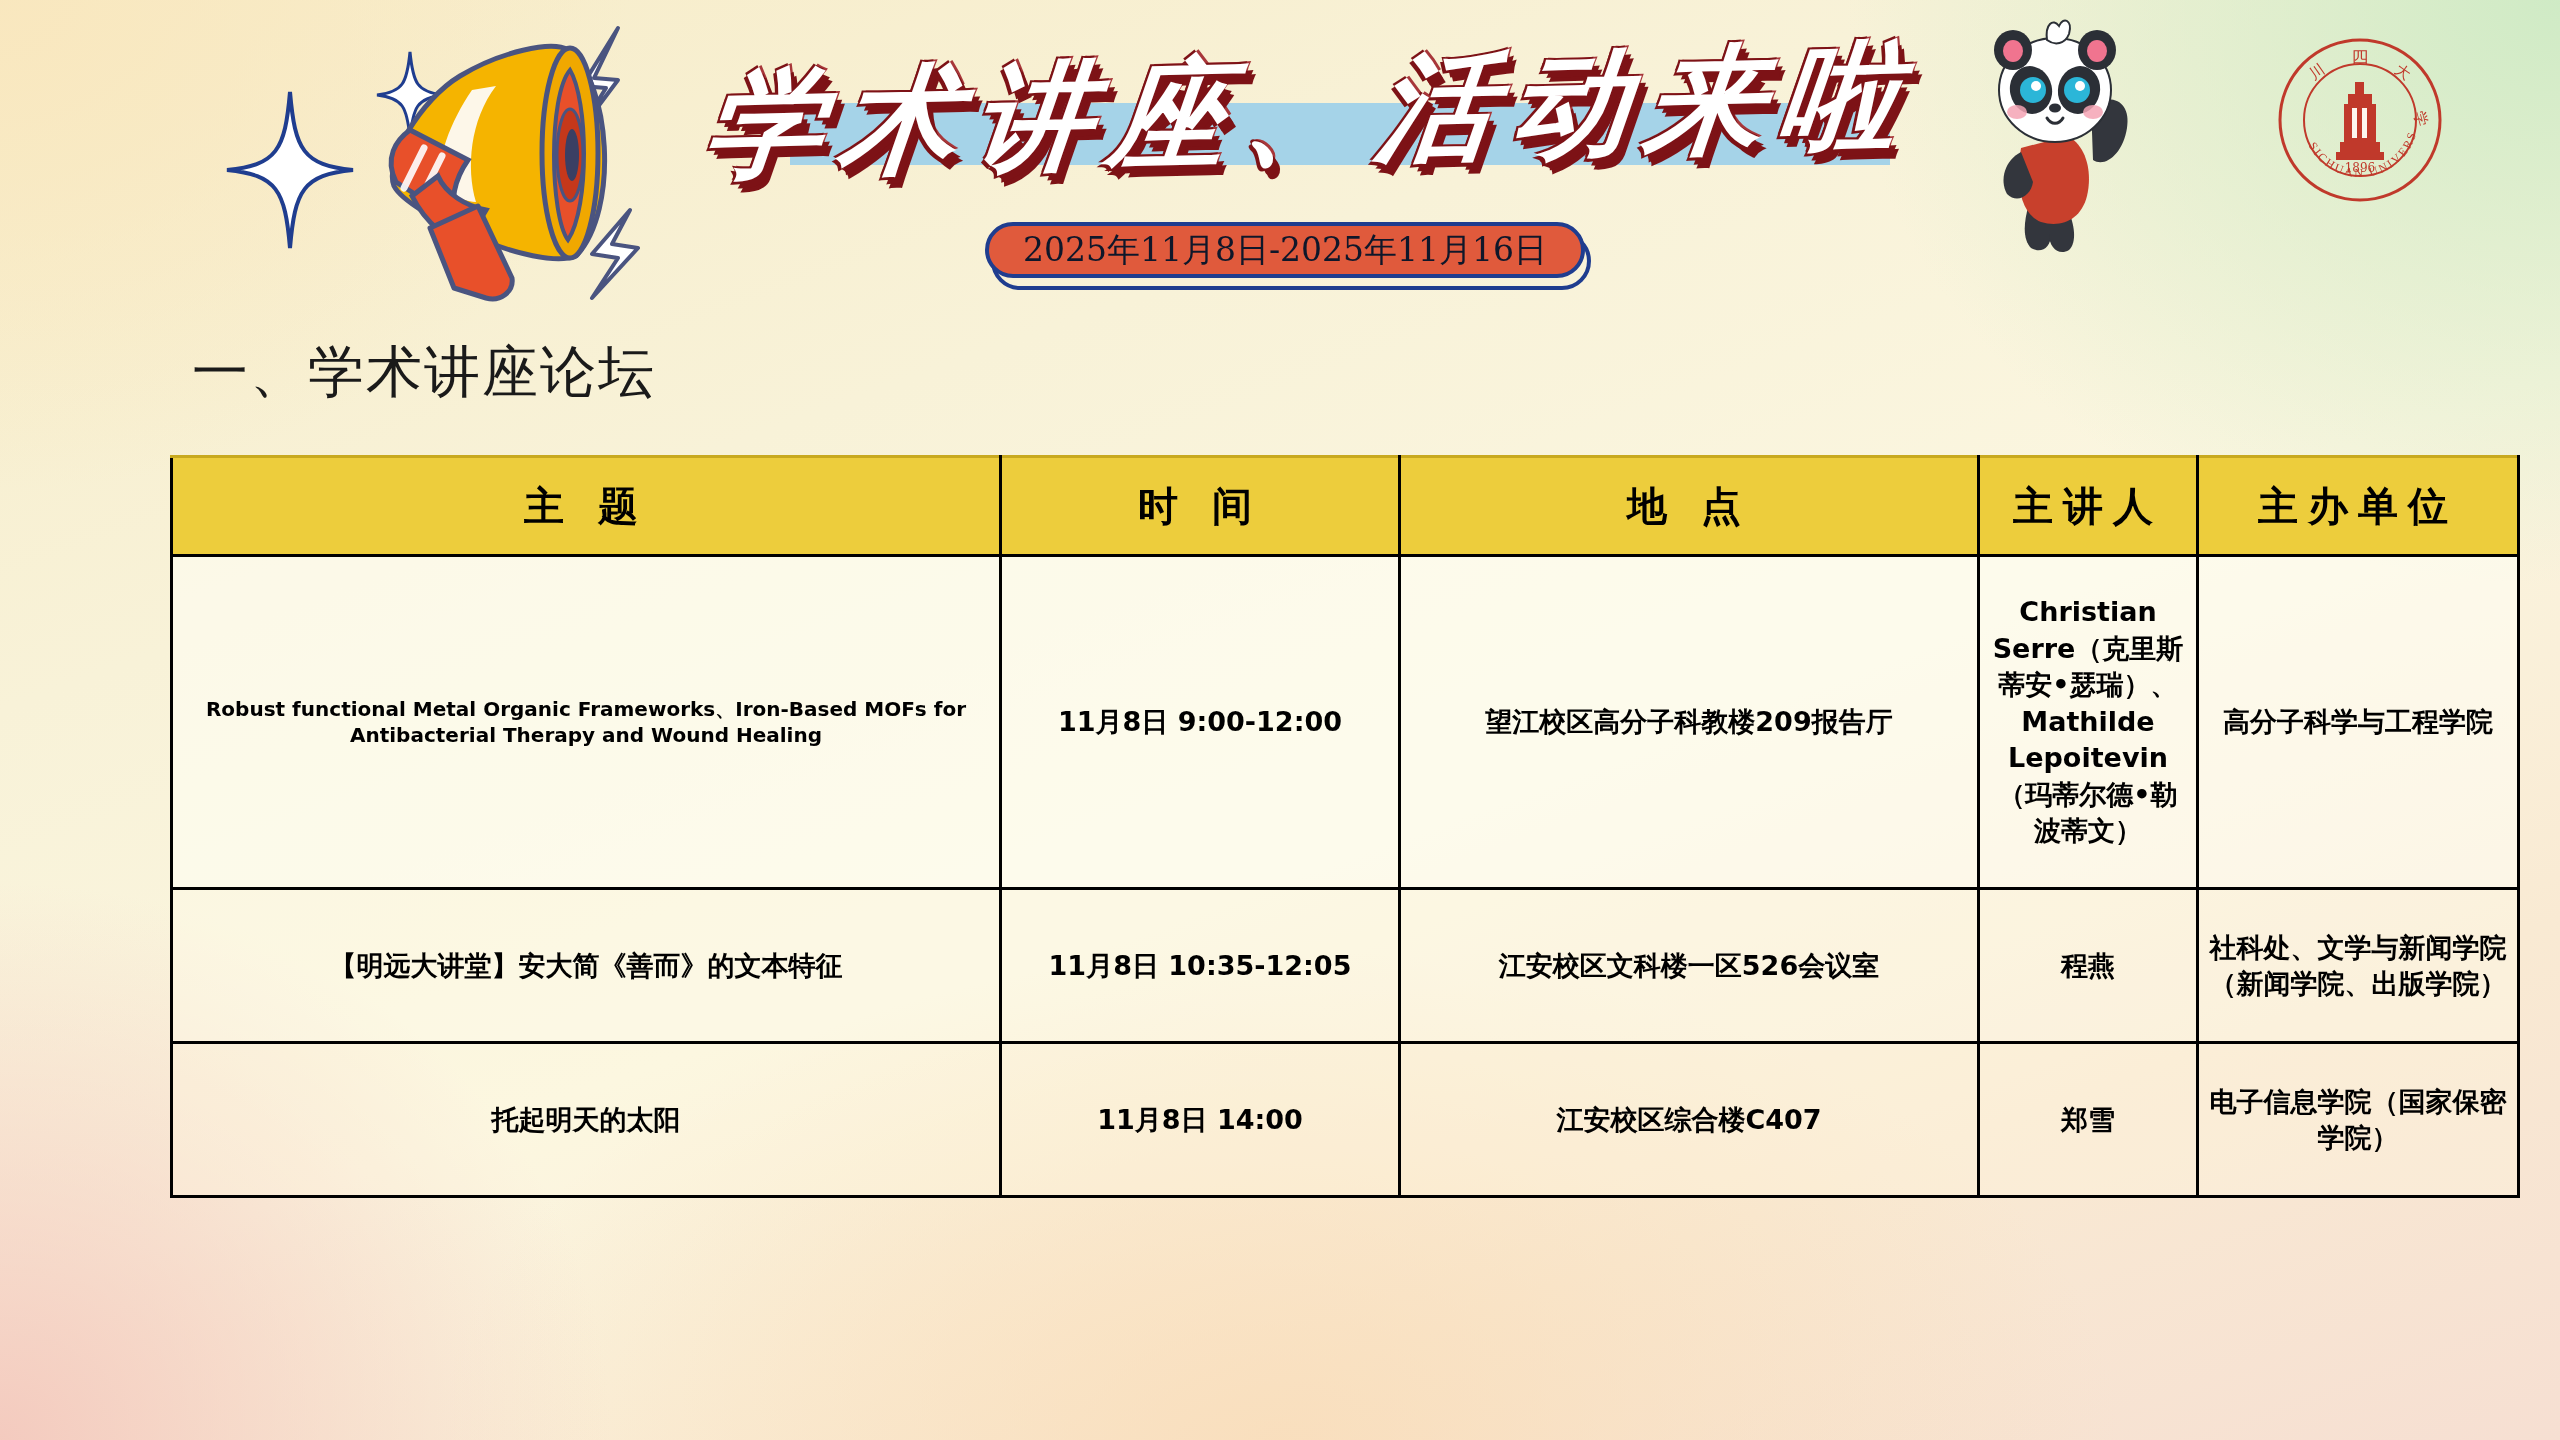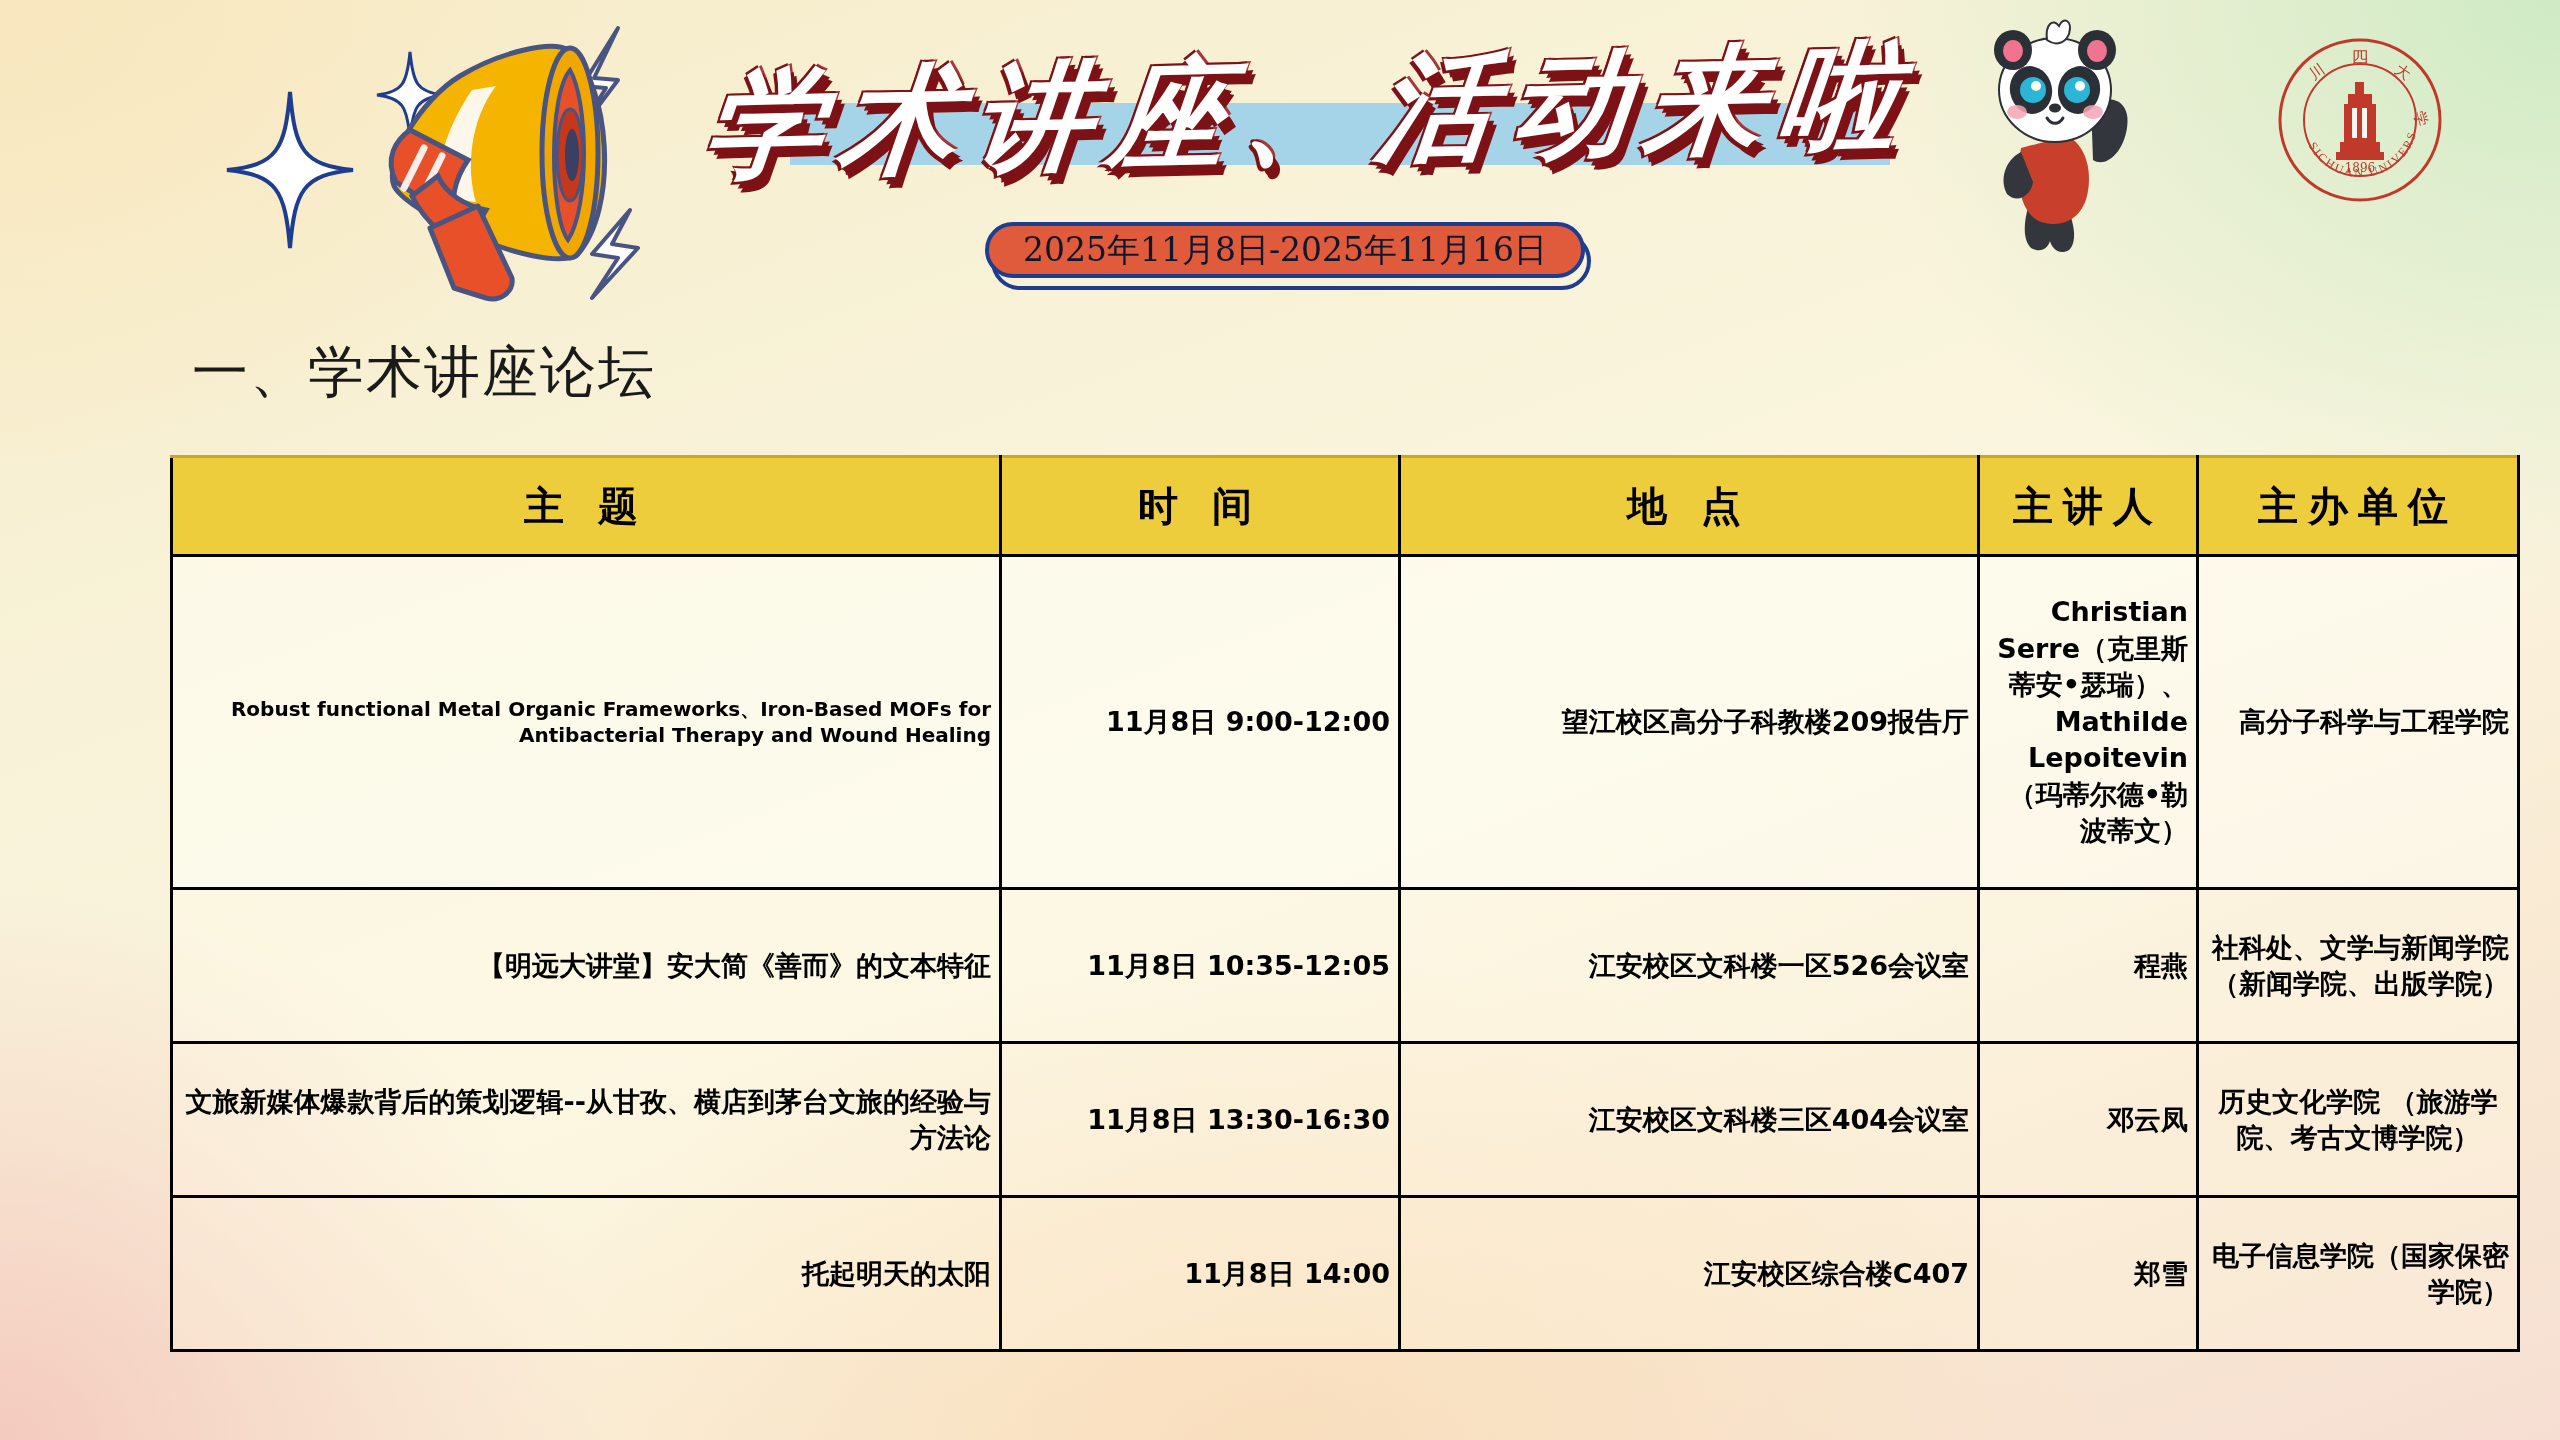--- a/index.html
+++ b/index.html
@@ -92,21 +92,21 @@
     font-family:"DejaVu Sans","Liberation Sans",sans-serif;
     font-weight:700;
     padding:6px 8px;
     line-height:1.32;
   }
   table.sched thead th{
     background:#edcd3c;border-color:#000;
     font-size:40px;letter-spacing:10px;height:84px;
     border-top:3px solid #c8a91f;
   }
-  table.sched td{font-size:27px;text-align:right;}
+  table.sched td{font-size:27px;}
   .c-topic{width:810px;}
   .c-time{width:380px;}
   .c-place{width:560px;}
   .c-speaker{width:200px;font-size:25px;}
   .c-org{width:302px;text-align:left;}
   td.org{text-align:left;}
   .r1 td{height:318px;}
   .r1 .c-topic{font-size:20px;}
   .r1 .c-speaker{font-size:27px;line-height:1.35;}
   .r2 td,.r3 td,.r4 td,.r5 td{height:139px;}
@@ -257,27 +257,20 @@
           <td class="c-speaker">Christian Serre（克里斯蒂安•瑟瑞）、Mathilde Lepoitevin（玛蒂尔德•勒波蒂文）</td>
           <td class="c-org org">高分子科学与工程学院</td>
         </tr>
         <tr class="r3">
           <td class="c-topic">【明远大讲堂】安大简《善而》的文本特征</td>
           <td class="c-time">11月8日 10:35-12:05</td>
           <td class="c-place">江安校区文科楼一区526会议室</td>
           <td class="c-speaker">程燕</td>
           <td class="c-org org">社科处、文学与新闻学院（新闻学院、出版学院）</td>
         </tr>
-        <tr class="r4">
-          <td class="c-topic">文旅新媒体爆款背后的策划逻辑--从甘孜、横店到茅台文旅的经验与方法论</td>
-          <td class="c-time">11月8日 13:30-16:30</td>
-          <td class="c-place">江安校区文科楼三区404会议室</td>
-          <td class="c-speaker">邓云凤</td>
-          <td class="c-org">历史文化学院 （旅游学院、考古文博学院）</td>
-        </tr>
         <tr class="r5">
           <td class="c-topic">托起明天的太阳</td>
           <td class="c-time">11月8日 14:00</td>
           <td class="c-place">江安校区综合楼C407</td>
           <td class="c-speaker">郑雪</td>
           <td class="c-org org">电子信息学院（国家保密学院）</td>
         </tr>
       </tbody>
     </table>
   </div>

